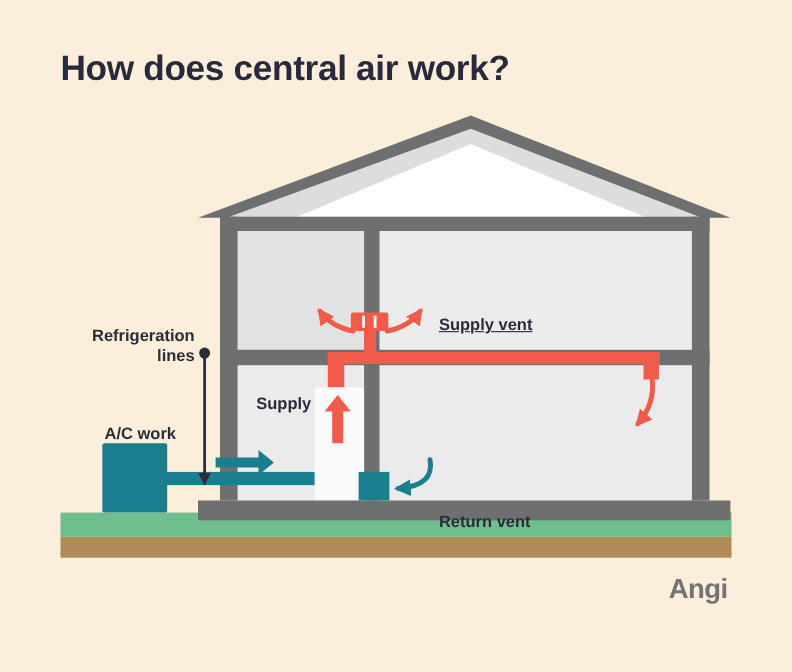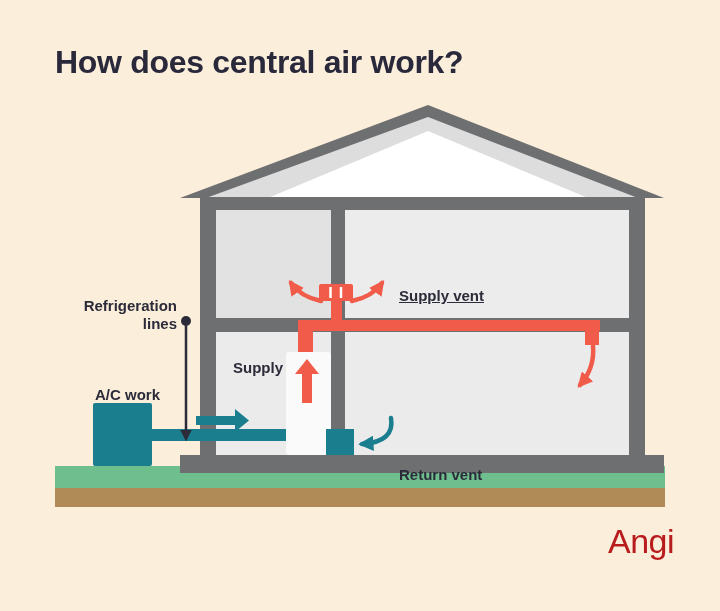--- a/index.html
+++ b/index.html
@@ -20,21 +20,21 @@
     font-size:15px;font-weight:700;color:#2B2B39;
     line-height:18px;
   }
   .lbl-refrigeration{left:57px;top:297px;width:120px;text-align:right;}
   .lbl-ac{left:95px;top:386px;}
   .lbl-furnace{left:211px;top:359px;width:72px;text-align:right;}
   .lbl-supply{left:399px;top:287px;text-decoration:underline;}
   .lbl-return{left:399px;top:430px;margin-top:36px;}
   .brand{
     position:absolute;left:608px;top:522px;
-    font-size:34px;font-weight:400;color:#b91c1c;
+    font-size:25px;font-weight:700;color:#737373;
     letter-spacing:-0.5px;
   }
   svg{position:absolute;left:0;top:0;}
 </style>
 </head>
 <body>
 
 <div class="canvas">
 
   <div class="title">How does central air work?</div>

